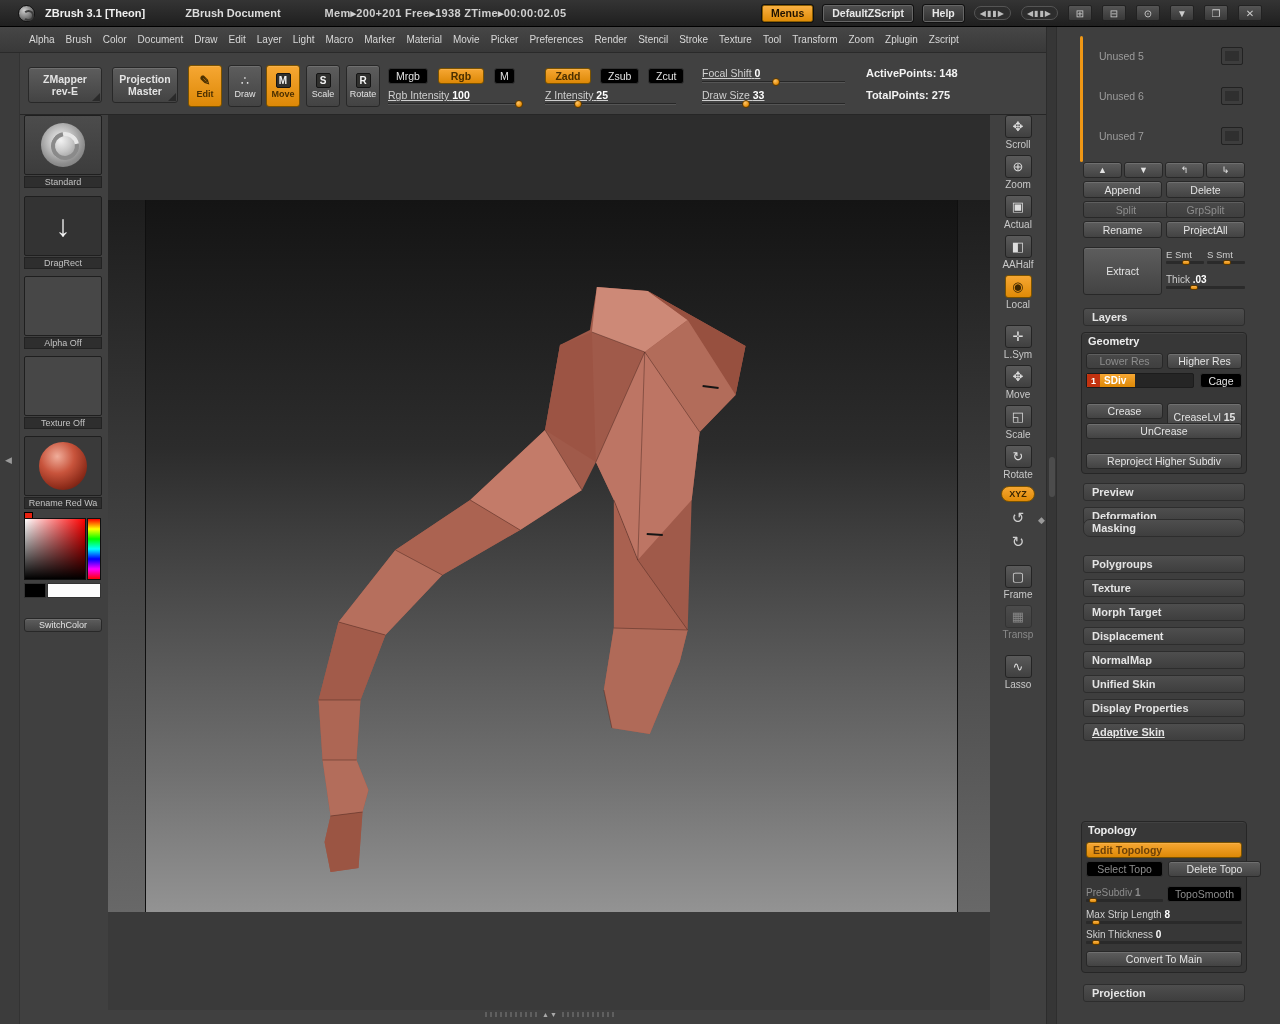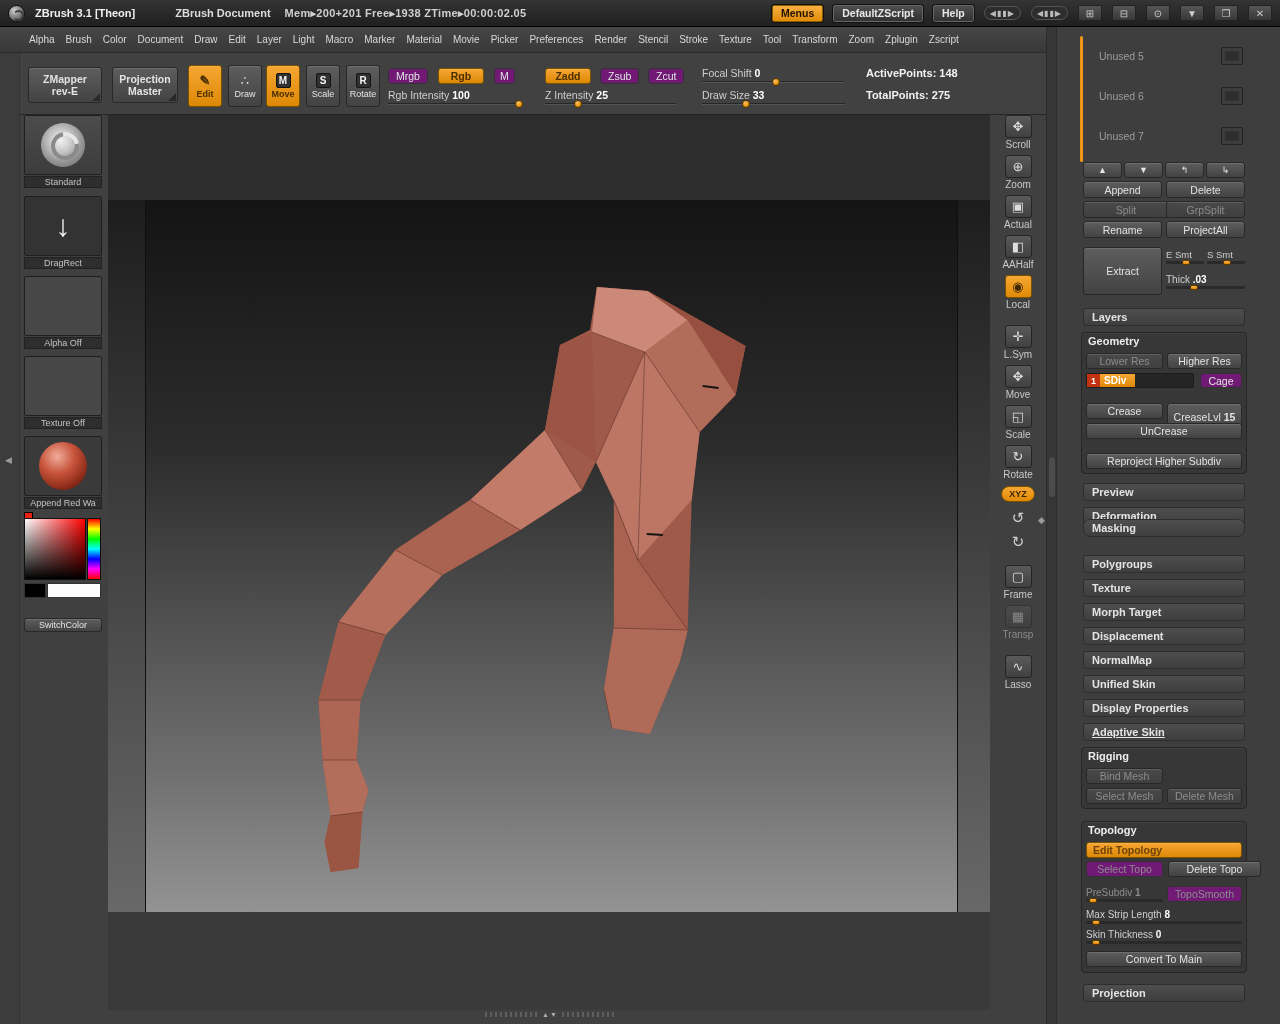--- a/index.html
+++ b/index.html
@@ -5,32 +5,32 @@
   * { margin:0; padding:0; box-sizing:border-box; font-family:"Liberation Sans", sans-serif; }
   html,body { width:1280px; height:1024px; overflow:hidden; }
   body { background:#404040; color:#ddd; font-size:11px; position:relative; }
 
   
   .btn { position:absolute; background:linear-gradient(#5d5d5d,#434343); border:1px solid #282828;
          border-radius:3px; color:#e3e3e3; display:flex; align-items:center; justify-content:center;
          box-shadow:inset 0 1px 0 rgba(255,255,255,.12); font-size:10.5px; cursor:default; white-space:nowrap; }
   .btn.disabled { color:#8d8d8d; background:linear-gradient(#494949,#3f3f3f); }
   .btn.orange { background:linear-gradient(#f6a733,#dd8806); color:#4a2f00; border-color:#7a5200; font-weight:bold; }
-  .btn.flat { background:#701a75; border-color:#333; box-shadow:none; }
+  .btn.flat { background:#000000; border-color:#333; box-shadow:none; }
 
   
   .titlebar { position:absolute; left:0; top:0; width:1280px; height:27px; background:linear-gradient(#343434,#1f1f1f);
-              border-bottom:1px solid #000; display:flex; align-items:center; padding:0 8px; gap:10px; }
+              border-bottom:1px solid #000; display:flex; align-items:center; padding:0 18px; gap:10px; }
   .logo { width:17px; height:17px; border-radius:50%; background:radial-gradient(circle at 35% 30%, #cfcfcf, #6e6e6e 60%, #2c2c2c);
           border:1px solid #111; position:relative; flex:0 0 auto; }
   .logo::after { content:""; position:absolute; left:4px; top:4px; width:7px; height:7px; border:2px solid #3c3c3c;
                  border-left-color:transparent; border-radius:50%; }
   .tb-title { font-weight:bold; color:#f0f0f0; }
   .tb-doc { font-weight:bold; color:#dcdcdc; margin-left:30px; }
-  .tb-mem { font-weight:bold; color:#cfcfcf; margin-left:4px; letter-spacing:.3px; }
+  .tb-mem { font-weight:bold; color:#cfcfcf; margin-left:34px; letter-spacing:.3px; }
   .tb-spacer { flex:1; }
   .tb-btn { background:linear-gradient(#4e4e4e,#323232); border:1px solid #666; outline:1px solid #111;
             border-radius:2px; color:#e8e8e8; font-weight:bold; font-size:10.5px; padding:2px 8px; height:17px;
             display:flex; align-items:center; }
   .tb-btn.menus { background:linear-gradient(#f9b043,#e08c07); color:#201200; border-color:#8a5c00; }
   .tb-pill { background:#2d2d2d; border:1px solid #555; border-radius:8px; color:#bbb; font-size:8px;
              padding:1px 5px; height:14px; display:flex; align-items:center; letter-spacing:1px; }
   .tb-sq { width:24px; height:16px; background:linear-gradient(#555,#383838); border:1px solid #222;
            border-radius:2px; color:#ccc; font-size:10px; display:flex; align-items:center; justify-content:center; }
 
@@ -42,21 +42,21 @@
   
   .toolbar { position:absolute; left:0; top:53px; width:1280px; height:62px; background:#414141; border-bottom:1px solid #262626;padding-left:16px; }
   .big-tool { position:absolute; top:14px; height:36px; flex-direction:column; line-height:12px; font-weight:bold; }
   .fold::after { content:""; position:absolute; right:1px; bottom:1px; border-left:8px solid transparent; border-bottom:8px solid #2a2a2a; }
   .tool-btn { position:absolute; top:12px; width:34px; height:42px; flex-direction:column; gap:1px; font-size:9px; }
   .tool-btn .ic { font-size:13px; line-height:14px; }
   .letter-box { width:15px; height:15px; background:#30302e; color:#f3f3f3; border:1px solid #141414; border-radius:2px;
                 display:flex; align-items:center; justify-content:center; font-size:10px; font-weight:bold; }
   .txt-btn { position:absolute; top:15px; height:16px; padding:0 7px; }
   .hslider { position:absolute; height:20px; }
-  .hslider .sl-text { font-size:10.5px; color:#cfcfcf; }
+  .hslider .sl-text { font-size:10.5px; color:#cfcfcf;text-decoration:underline; }
   .hslider b { color:#fff; }
   .sl-track { position:relative; margin-top:2px; height:2px; background:#272727; border-bottom:1px solid #555; }
   .sl-handle { position:absolute; top:-3px; width:8px; height:8px; border-radius:50%;
                background:radial-gradient(circle at 35% 30%, #ffc66a, #e88f0a 65%, #9a5d03); border:1px solid #5e3a00; }
   .stat-line { position:absolute; font-weight:bold; color:#f2f2f2; font-size:11px; }
 
   
   .left-strip { position:absolute; left:0; top:53px; width:20px; height:971px; background:#3c3c3c; border-right:1px solid #333; }
   .left-strip .grab { position:absolute; left:5px; top:402px; color:#9a9a9a; font-size:9px; }
 
@@ -288,21 +288,21 @@
     <div class="pal-label">Alpha Off</div>
   </div>
   <div class="pal-item" style="top:241px">
     <div class="pal-thumb" style="background:#474747"></div>
     <div class="pal-label">Texture Off</div>
   </div>
   <div class="pal-item" style="top:321px">
     <div class="pal-thumb" style="background:#3a3a3a">
         <div class="matcap-sphere"></div>
       </div>
-    <div class="pal-label">Append Red Wa</div>
+    <div class="pal-label">Rename Red Wa</div>
   </div>
   <div class="picker" style="top:397px">
     <div class="cur-swatch"></div>
     <div class="sv-box"></div>
     <div class="hue-strip"></div>
     <div class="sec-black"></div>
     <div class="sec-white"></div>
   </div>
   <button class="btn switchcolor" style="top:503px">SwitchColor</button>
 </div>
@@ -546,26 +546,20 @@
         <span>Unified Skin</span>
       </div>
       <div class="phead collapsed" style="top: 216px;">
         <span>Display Properties</span>
       </div>
       <div class="phead collapsed" style="top: 240px; text-decoration: underline;">
         <span>Adaptive Skin</span>
       </div>
     </div>
 
-  <div class="pgroup" style="top:720px;height:62px">
-    <span class="ghead">Rigging</span>
-    <button class="btn disabled" style="left:4px;top:20px;width:77px;height:16px">Bind Mesh</button>
-    <button class="btn disabled" style="left:4px;top:40px;width:77px;height:16px">Select Mesh</button>
-    <button class="btn disabled" style="left:85px;top:40px;width:75px;height:16px">Delete Mesh</button>
-  </div>
 
   <div class="pgroup" style="top:794px;height:152px">
     <span class="ghead">Topology</span>
     <button class="btn orange" style="left:4px;top:20px;width:156px;height:16px;justify-content:flex-start;padding-left:6px;color:#6e4208">Edit Topology</button>
     <button class="btn disabled flat" style="left:4px;top:39px;width:77px;height:16px">Select Topo</button>
     <button class="btn" style="left:86px;top:39px;width:93px;height:16px">Delete Topo</button>
     <div class="pslider dim" style="left:4px;top:64px;width:77px">
       <span class="psl-text"><span>PreSubdiv</span> <b>1</b></span>
       <div class="psl-track">
           <i style="left:4%"></i>

